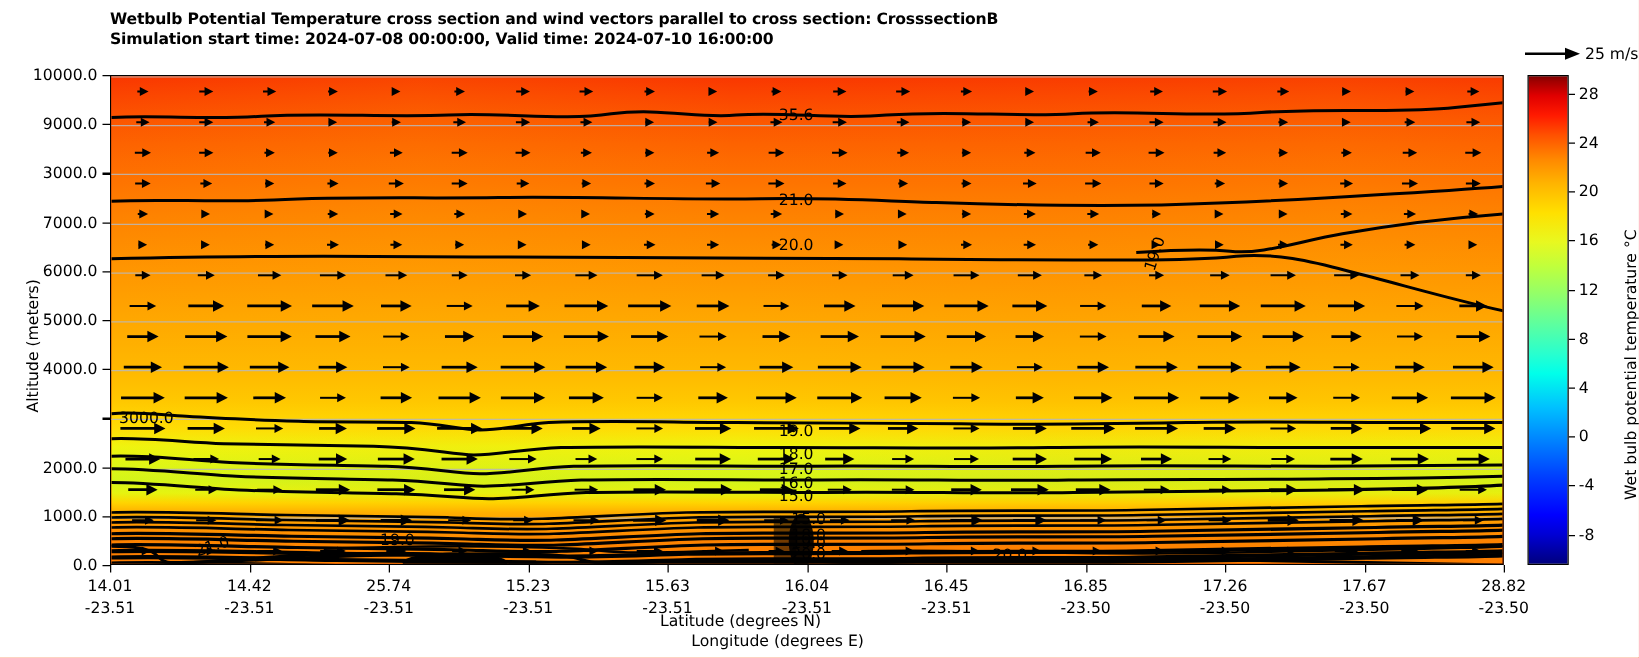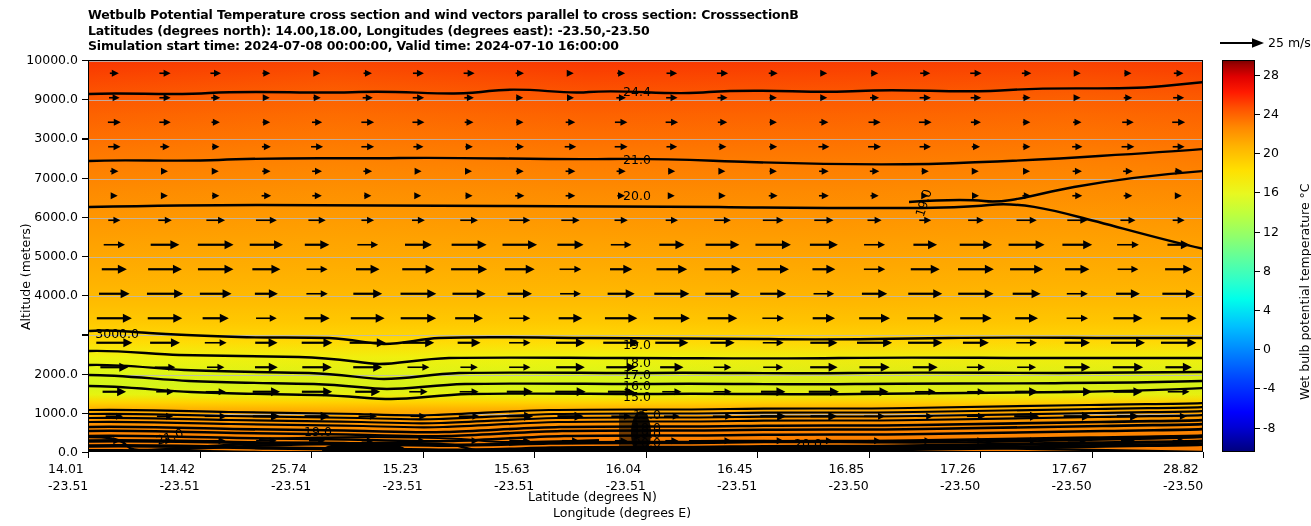--- a/index.html
+++ b/index.html
@@ -58,21 +58,21 @@
   .contours path{fill:none;stroke:#000;}
 
   
   .clabel{position:absolute;font-size:12.5px;color:#000;background:transparent;
           white-space:nowrap;line-height:12px;}
 
   
   .ytick{position:absolute;left:-6px;width:6px;height:1.2px;background:#000;}
   .ytlabel{position:absolute;right:0;font-size:12.5px;text-align:right;white-space:nowrap;}
   .xtick{position:absolute;top:0;width:1.2px;height:6px;background:#000;}
-  .xtlabel{position:absolute;font-size:12.5px;white-space:nowrap;}
+  .xtlabel{position:absolute;font-size:12.5px;text-align:center;white-space:nowrap;}
 
   .ylabel{position:absolute;font-size:12.5px;white-space:nowrap;
           transform:rotate(-90deg);transform-origin:left top;}
   .xaxis-title{position:absolute;font-size:12.5px;white-space:nowrap;}
 
   
   .cbar{position:absolute;left:1222px;top:60px;width:33px;height:392px;
         border:1px solid #000;box-sizing:border-box;
     background:linear-gradient(to top,
       #00007f 0%, #0000d4 6%, #0000ff 10%, #0040ff 18%, #0080ff 25%,
@@ -89,21 +89,20 @@
   .qkey{position:absolute;left:1218px;top:33px;width:92px;height:20px;text-decoration:underline;}
   .qkey-label{position:absolute;left:50px;top:2px;font-size:12.5px;white-space:nowrap;}
 </style>
 </head>
 <body>
 
 <div id="root">
 
   <div class="title-block">
     <div class="title-line">Wetbulb Potential Temperature cross section and wind vectors parallel to cross section: CrosssectionB</div>
-    <div class="title-line">Latitudes (degrees north): 14.00,18.00, Longitudes (degrees east): -23.50,-23.50</div>
     <div class="title-line">Simulation start time: 2024-07-08 00:00:00, Valid time: 2024-07-10 16:00:00</div>
   </div>
 
   <div class="qkey">
     <svg width="50" height="20">
       <line x1="2" y1="10" x2="38" y2="10" stroke="#000" stroke-width="2"></line>
       <polygon points="46,10 34,5.2 34,14.8" fill="#000"></polygon>
     </svg>
     <span class="qkey-label">25 m/s</span>
   </div>
@@ -1580,21 +1579,21 @@
           <line x1="1032.0023688120268" y1="379.75" x2="1039.9521766425187" y2="379.75" stroke="#000" stroke-width="1.6"></line>
           <polygon points="1045.9521766425187,379.75 1038.9521766425187,376.15 1038.9521766425187,383.35" fill="#000"></polygon>
         </g>
         <g>
           <line x1="1083.6151334492572" y1="379.75" x2="1089.7030483689248" y2="379.75" stroke="#000" stroke-width="1.6"></line>
           <polygon points="1095.7030483689248,379.75 1088.7030483689248,376.15 1088.7030483689248,383.35" fill="#000"></polygon>
         </g>
       </svg>
 
     <div id="clabels">
-        <div class="clabel" style="left: 534px; top: 25px;">24.4</div>
+        <div class="clabel" style="left: 534px; top: 25px;">35.6</div>
         <div class="clabel" style="left: 534px; top: 93px;">21.0</div>
         <div class="clabel" style="left: 534px; top: 129px;">20.0</div>
         <div class="clabel" style="left: 534px; top: 278px;">19.0</div>
         <div class="clabel" style="left: 534px; top: 296px;">18.0</div>
         <div class="clabel" style="left: 534px; top: 308px;">17.0</div>
         <div class="clabel" style="left: 534px; top: 319px;">16.0</div>
         <div class="clabel" style="left: 534px; top: 330px;">15.0</div>
         <div class="clabel" style="left: 544px; top: 348px;">15.0</div>
         <div class="clabel" style="left: 544px; top: 361px;">18.0</div>
         <div class="clabel" style="left: 544px; top: 367px;">19.0</div>

